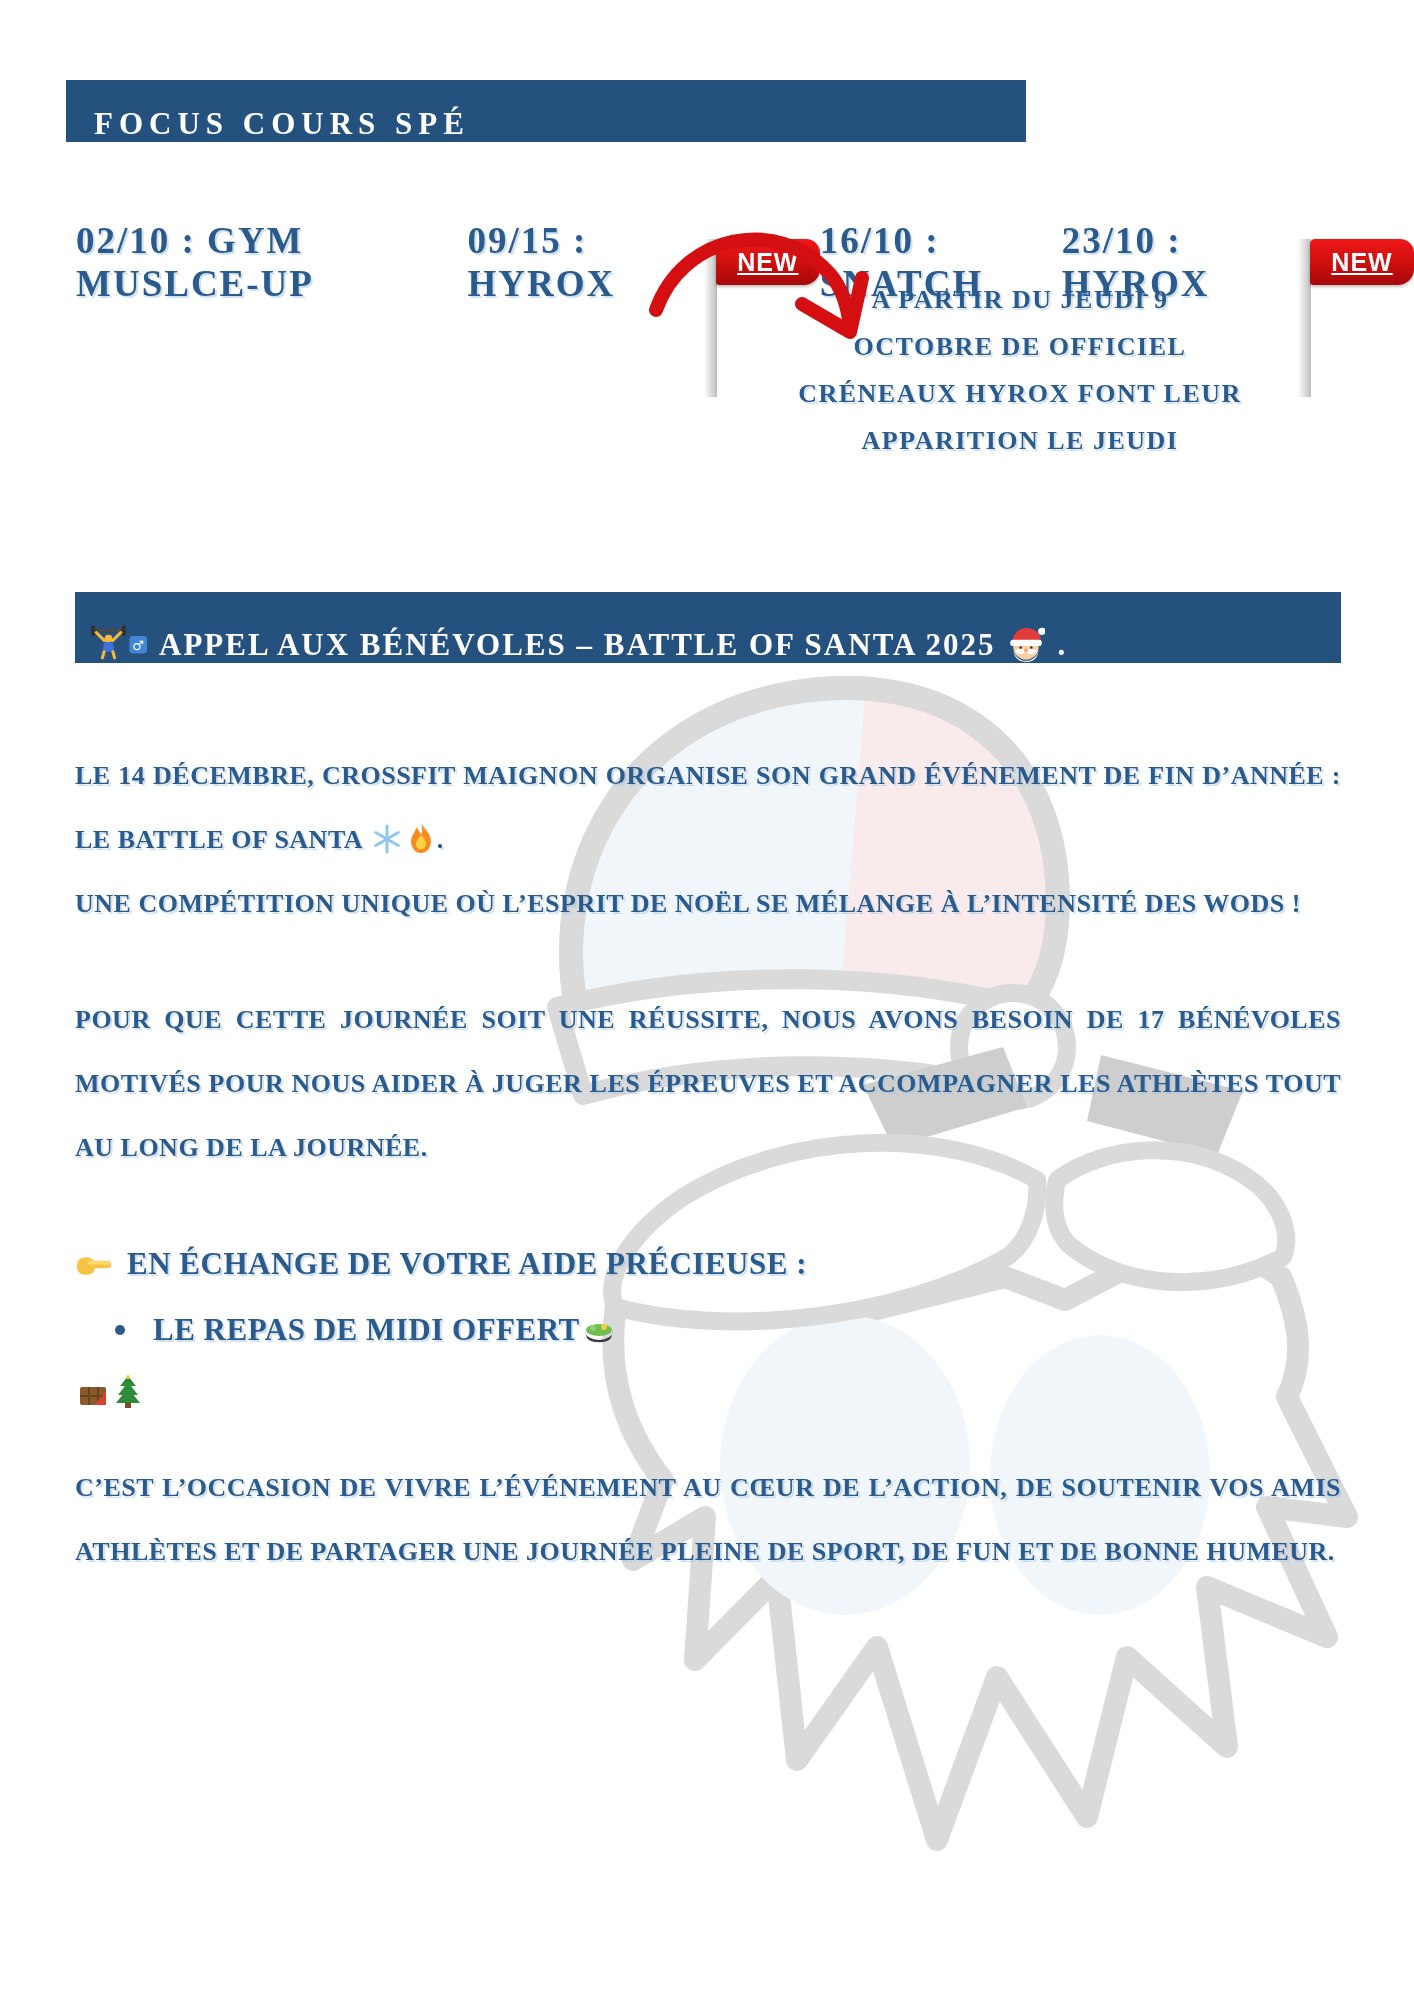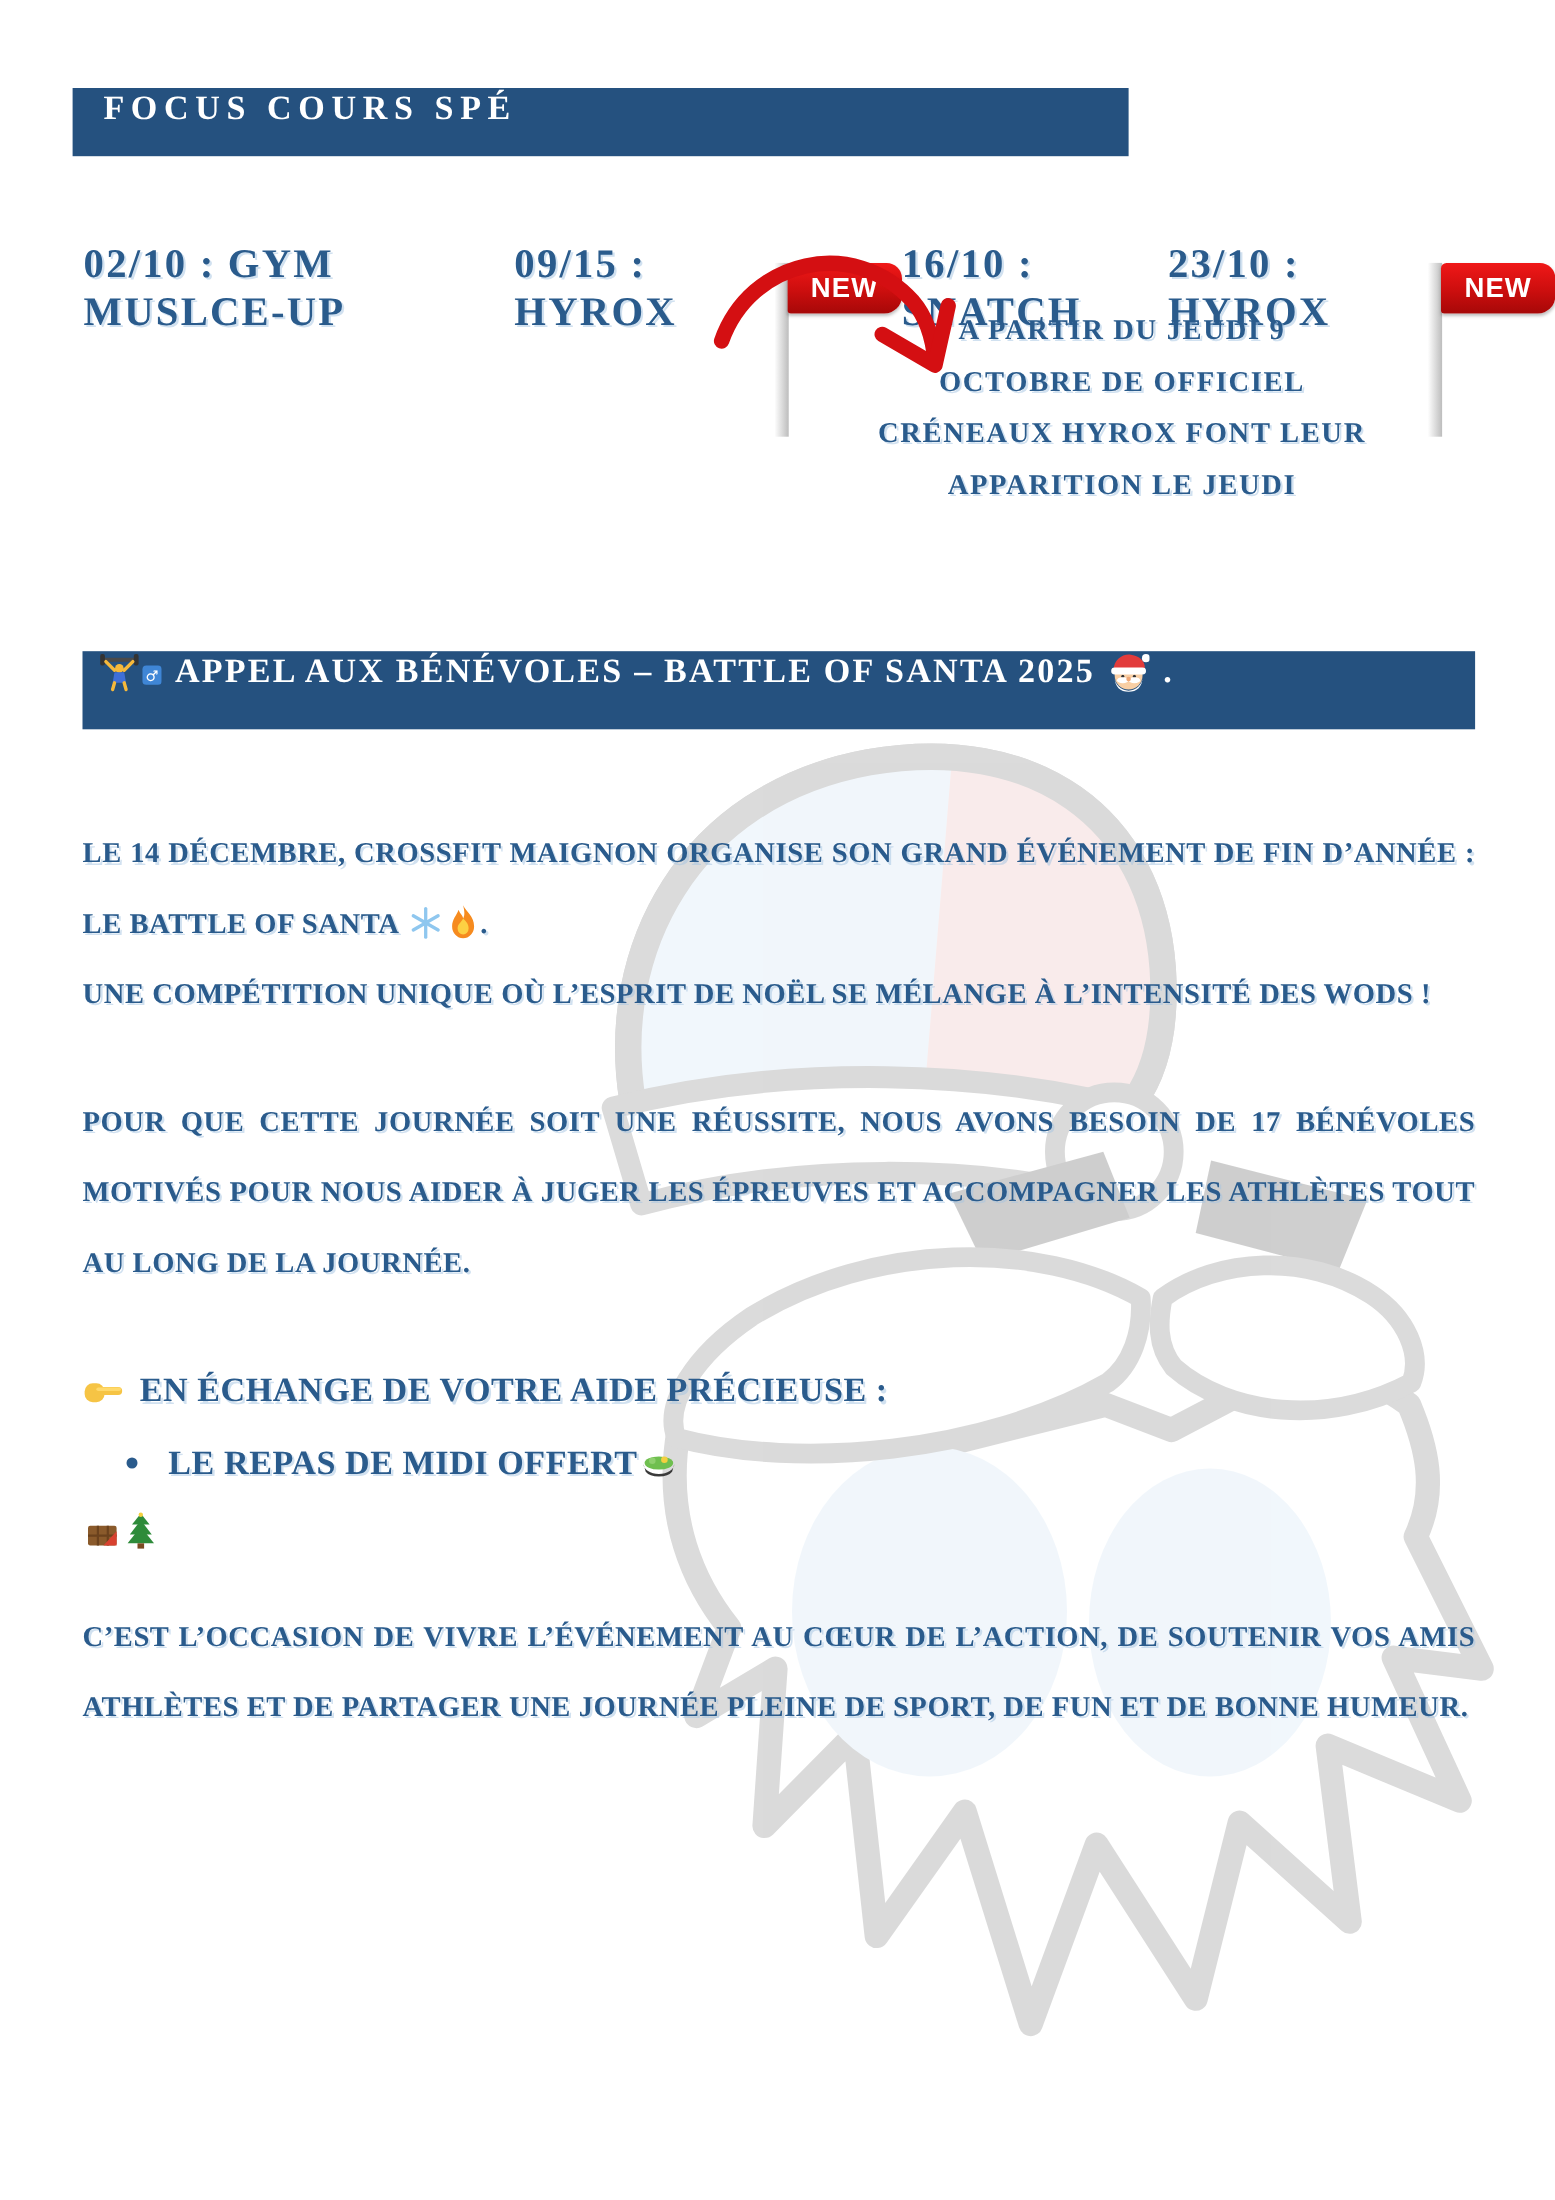--- a/index.html
+++ b/index.html
@@ -1,38 +1,38 @@
 <!DOCTYPE html>
 <html><head>
 <meta charset="utf-8">
 <style>
   html,body{margin:0;padding:0;background:#ffffff;}
   body{width:1414px;height:2000px;position:relative;overflow:hidden;
        font-family:"Liberation Serif","DejaVu Serif",serif;}
   .layer{position:absolute;z-index:2;}
   .blue-text{color:#2a5b8c;text-shadow:2px 2px 0 rgba(163,196,226,.5);}
   
-  .bar{position:absolute;background:#25517f;display:flex;align-items:flex-start;
+  .bar{position:absolute;background:#25517f;display:flex;align-items:flex-end;
        box-sizing:border-box;z-index:2;}
   #focus-bar{left:66px;top:80px;width:960px;height:62px;padding-left:28px;}
   #focus-bar .bar-title{color:#fff;font-size:31px;font-weight:bold;letter-spacing:6px;}
   #volunteer-bar{left:75px;top:592px;width:1266px;height:71px;padding-left:16px;gap:12px;}
   #volunteer-bar .bar-title{color:#fff;font-size:31px;font-weight:bold;letter-spacing:2px;}
   #volunteer-bar .suffix{color:#fff;font-size:31px;font-weight:bold;}
   
   #schedule{left:76px;top:228px;display:flex;flex-direction:row;}
   .course-row{height:68px;display:flex;align-items:center;}
   .course-text{font-size:37px;font-weight:bold;letter-spacing:2px;}
   .badge-wrap{margin-left:46px;position:relative;height:46px;}
   .page-curl{position:absolute;left:-12px;top:0;width:13px;height:158px;
              background:linear-gradient(to right,rgba(255,255,255,0),rgba(108,108,108,.45));}
   .new-badge{position:relative;width:104px;height:46px;display:flex;align-items:center;justify-content:center;
              background:linear-gradient(180deg,#f01818 0%,#cc0e0e 55%,#a60808 100%);
              color:#fff;font-family:"Liberation Sans",sans-serif;font-weight:bold;font-size:25px;
-             letter-spacing:1px;border-radius:5px 14px 16px 3px;box-shadow:0 2px 3px rgba(0,0,0,.25);}
+             letter-spacing:1px;border-radius:5px 14px 16px 3px;box-shadow:0 2px 3px rgba(0,0,0,.25);text-decoration:underline;}
   
   #arrow{left:648px;top:212px;width:222px;height:140px;z-index:2;}
   #callout{left:795px;top:276px;width:450px;text-align:center;
            font-size:26px;font-weight:bold;line-height:47px;letter-spacing:1.5px;}
   
   #body-copy{left:75px;top:744px;width:1266px;}
   #body-copy p{margin:0;font-size:26px;font-weight:bold;line-height:64px;
                letter-spacing:.5px;text-align:justify;}
   .mt1{margin-top:52px !important;}
   .mt2{margin-top:66px !important;}

